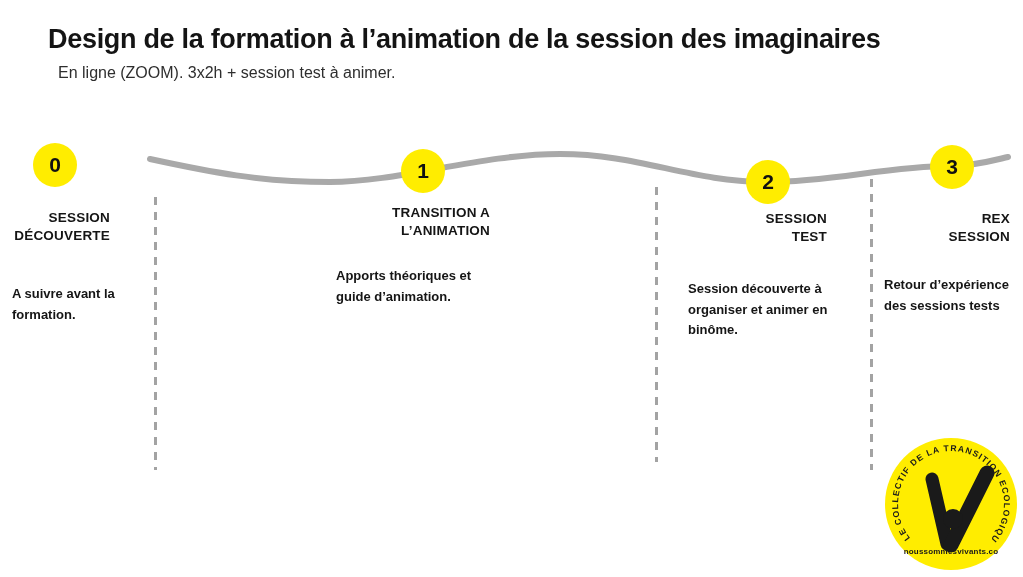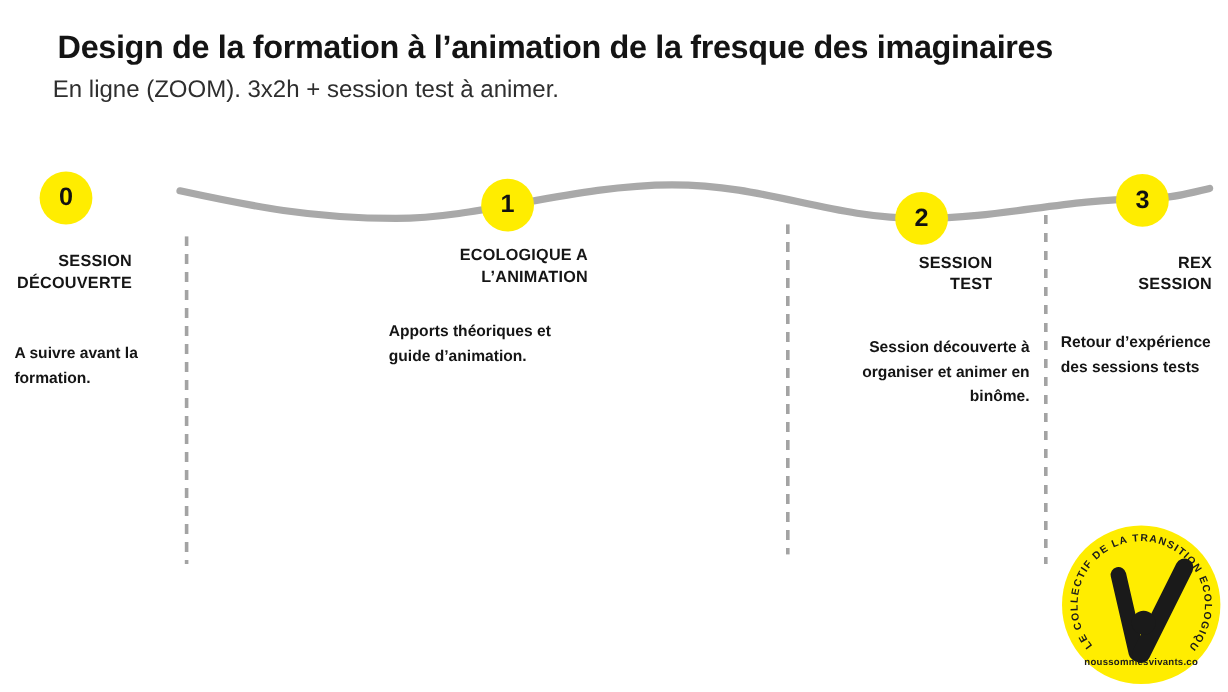--- a/index.html
+++ b/index.html
@@ -22,23 +22,23 @@
     left: 48px;
     top: 24px;
     font-size: 27px;
     font-weight: 800;
     letter-spacing: -0.3px;
     color: #141414;
     white-space: nowrap;
   }
   .subtitle {
     position: absolute;
-    left: 44px;
+    left: 58px;
     top: 64px;
-    font-size: 20px;
+    font-size: 16px;
     font-weight: 400;
     color: #2e2e2e;
     white-space: nowrap;
   }
 
   
   .wave-layer {
     position: absolute;
     left: 0; top: 0;
     width: 1023px; height: 577px;
@@ -82,22 +82,22 @@
   .milestone-desc {
     position: absolute;
     font-size: 13px;
     font-weight: 700;
     line-height: 1.58;
     text-align: left;
     white-space: pre-line;
     color: #151515;
   }
   #desc-0 { left: 12px;  top: 284px; width: 150px; }
-  #desc-1 { left: 324px; top: 266px; width: 170px; }
-  #desc-2 { left: 688px; top: 279px; width: 170px; text-align: right; }
+  #desc-1 { left: 336px; top: 266px; width: 170px; }
+  #desc-2 { left: 688px; top: 279px; width: 170px; }
   #desc-3 { left: 884px; top: 275px; width: 150px; }
 
   
   .divider {
     position: absolute;
     width: 3px;
     background: repeating-linear-gradient(
       to bottom,
       #a3a3a3 0px, #a3a3a3 8px,
       transparent 8px, transparent 15px
@@ -115,21 +115,21 @@
     width: 136px;
     height: 138px;
   }
   .logo svg { display: block; }
 </style>
 </head>
 <body>
 
 <div class="canvas">
 
-  <h1 class="title">Design de la formation à l’animation de la fresque des imaginaires</h1>
+  <h1 class="title">Design de la formation à l’animation de la session des imaginaires</h1>
   <div class="subtitle">En ligne (ZOOM). 3x2h + session test à animer.</div>
 
   <svg class="wave-layer" viewBox="0 0 1023 577" xmlns="http://www.w3.org/2000/svg" aria-hidden="true">
     <path d="M 150 159
              C 210 172, 260 182, 330 182
              C 400 182, 480 154, 560 154
              C 640 154, 690 182, 768 182
              C 830 182, 890 166, 950 166
              C 975 166, 995 160, 1008 157" fill="none" stroke="#A9A9A9" stroke-width="6" stroke-linecap="round"></path>
   </svg>
@@ -146,21 +146,21 @@
   </div>
   <div class="node" id="node-2" style="background:#FFED00">
     <span>2</span>
   </div>
   <div class="node" id="node-3" style="background:#FFED00">
     <span>3</span>
   </div>
 
   <div class="milestone-label" id="label-0">SESSION
 DÉCOUVERTE</div>
-  <div class="milestone-label" id="label-1">ECOLOGIQUE A
+  <div class="milestone-label" id="label-1">TRANSITION A
 L’ANIMATION</div>
   <div class="milestone-label" id="label-2">SESSION
 TEST</div>
   <div class="milestone-label" id="label-3">REX
 SESSION</div>
 
   <div class="milestone-desc" id="desc-0">A suivre avant la
 formation.</div>
   <div class="milestone-desc" id="desc-1">Apports théoriques et
 guide d’animation.</div>

